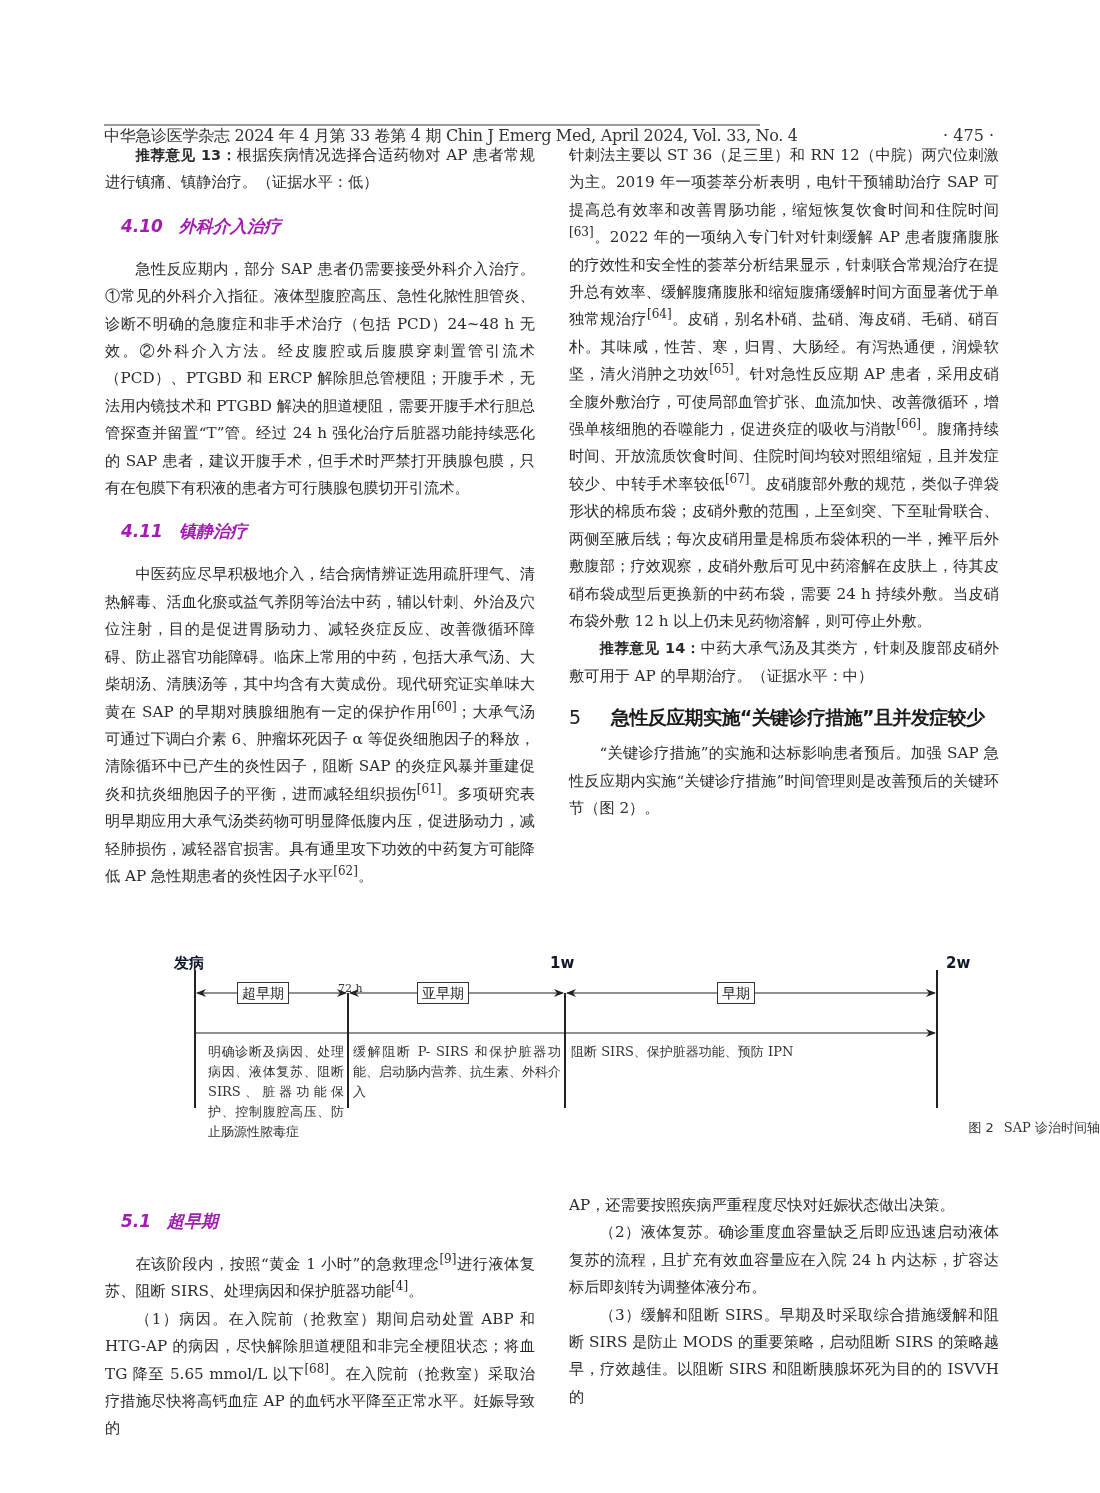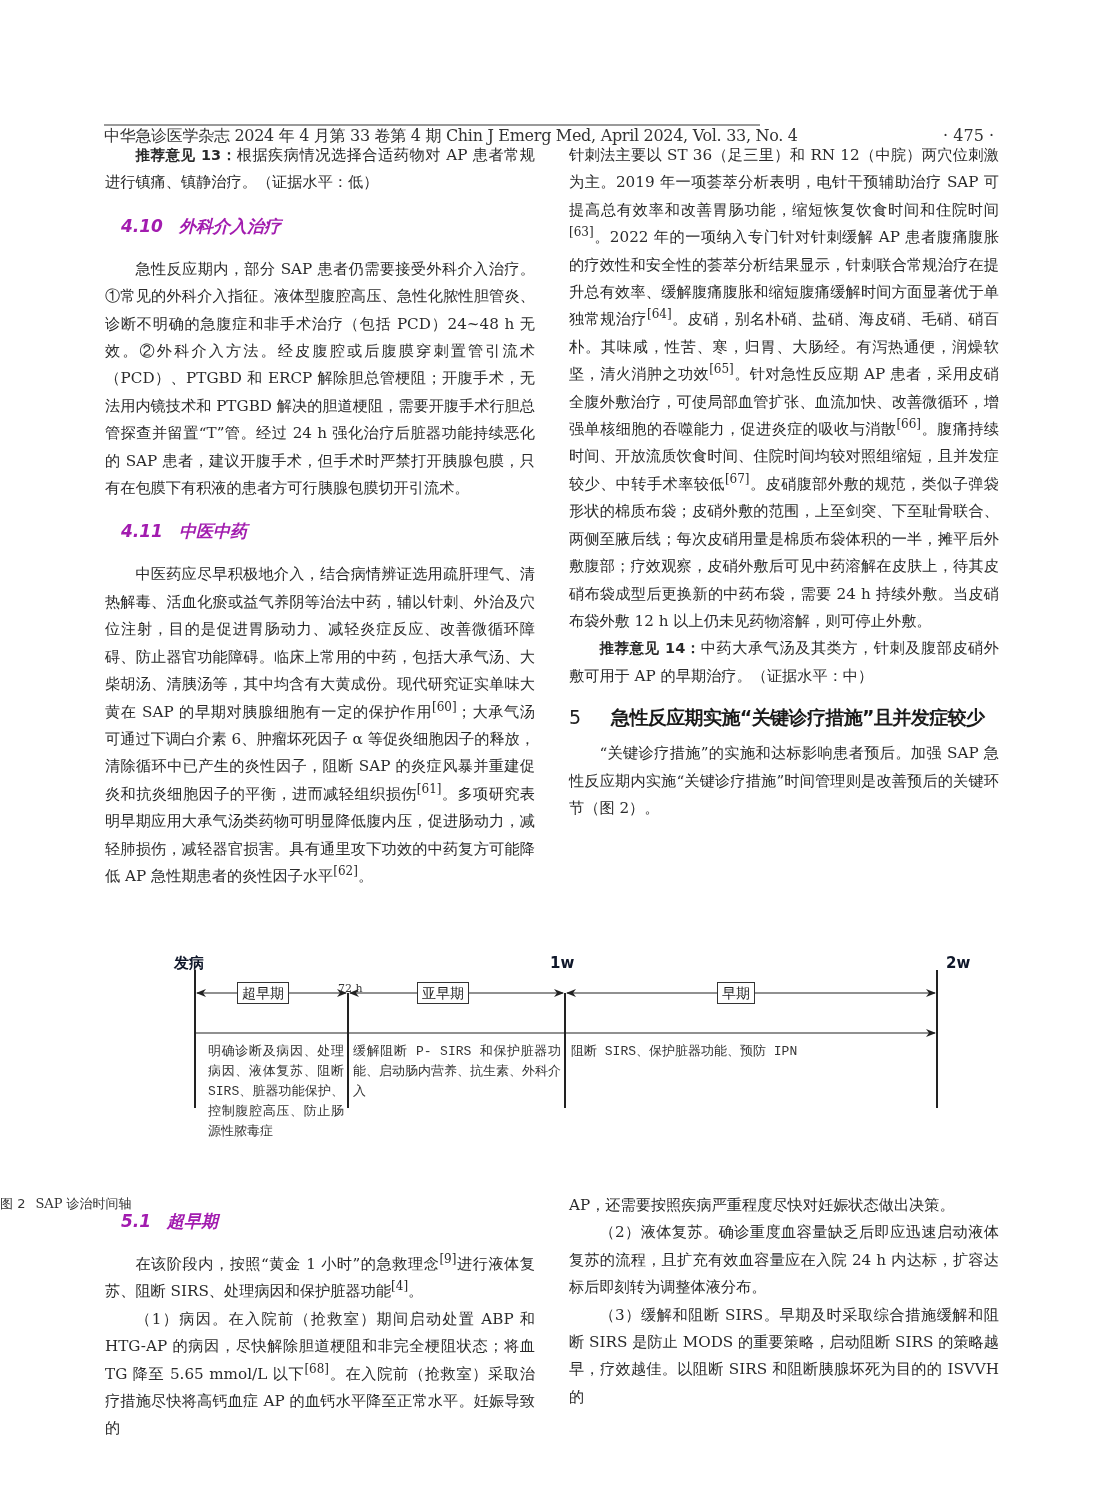--- a/index.html
+++ b/index.html
@@ -26,39 +26,39 @@
     sup { font-size: 12px; line-height: 0; vertical-align: 6px; }
 
     .figure { position: absolute; left: 160px; top: 948px; width: 800px; height: 230px; }
     .figure svg { position: absolute; left: 0; top: 0; }
     .tl-label { position: absolute; font-family: "DejaVu Sans", "Liberation Sans", sans-serif; white-space: nowrap; }
     .tl-label.big { font-size: 15px; font-weight: bold; top: 6px; color: #0f172a; }
     .tl-label.small { font-family: "DejaVu Serif", "Liberation Serif", serif; font-size: 11px; top: 10px; color: #333; margin-top: 24px; }
     .phase-box { position: absolute; top: 36px; height: 20px; border: 1.5px solid #333; background: #fff;
                  font-family: "DejaVu Sans", "Liberation Sans", sans-serif; font-size: 14px; line-height: 20px;
                  text-align: center; color: #222; padding: 0 4px; box-sizing: content-box; }
-    .phase-desc { position: absolute; top: 94px; font-size: 13px; line-height: 20px; color: #333; text-align: justify; font-family: Liberation Mono, monospace; }
-    .fig-caption { position: absolute; left: 0; top: 1195px; width: 1100px; text-align: left;
+    .phase-desc { position: absolute; top: 94px; font-size: 13px; line-height: 20px; color: #333; text-align: justify; }
+    .fig-caption { position: absolute; left: 0; top: 1119px; width: 1100px; text-align: right;
                    font-size: 13px; color: #333; }
     .fig-caption .fig-no { font-family: "DejaVu Sans", "Liberation Sans", sans-serif; margin-right: 10px; }
   </style>
 </head>
 <body>
 
 <div class="page-header">
   <span class="journal">中华急诊医学杂志 2024 年 4 月第 33 卷第 4 期 Chin J Emerg Med, April 2024, Vol. 33, No. 4</span>
   <span class="pno">· 475 ·</span>
 </div>
 <div class="header-rule"></div>
 
 <div class="col col-left">
   <p class="indent"><span class="rec-label">推荐意见 13：</span><span>根据疾病情况选择合适药物对 AP 患者常规进行镇痛、镇静治疗。（证据水平：低）</span></p>
   <h3 class="h2"><span class="num">4.10</span><span>外科介入治疗</span></h3>
   <p class="indent">急性反应期内，部分 SAP 患者仍需要接受外科介入治疗。①常见的外科介入指征。液体型腹腔高压、急性化脓性胆管炎、诊断不明确的急腹症和非手术治疗（包括 PCD）24~48 h 无效。②外科介入方法。经皮腹腔或后腹膜穿刺置管引流术（PCD）、PTGBD 和 ERCP 解除胆总管梗阻；开腹手术，无法用内镜技术和 PTGBD 解决的胆道梗阻，需要开腹手术行胆总管探查并留置“T”管。经过 24 h 强化治疗后脏器功能持续恶化的 SAP 患者，建议开腹手术，但手术时严禁打开胰腺包膜，只有在包膜下有积液的患者方可行胰腺包膜切开引流术。</p>
-  <h3 class="h2"><span class="num">4.11</span><span>中医中药</span></h3>
+  <h3 class="h2"><span class="num">4.11</span><span>镇静治疗</span></h3>
   <p class="indent"><span>中医药应尽早积极地介入，结合病情辨证选用疏肝理气、清热解毒、活血化瘀或益气养阴等治法中药，辅以针刺、外治及穴位注射，目的是促进胃肠动力、减轻炎症反应、改善微循环障碍、防止器官功能障碍。临床上常用的中药，包括大承气汤、大柴胡汤、清胰汤等，其中均含有大黄成份。现代研究证实单味大黄在 SAP 的早期对胰腺细胞有一定的保护作用</span><sup>[60]</sup><span>；大承气汤可通过下调白介素 6、肿瘤坏死因子 α 等促炎细胞因子的释放，清除循环中已产生的炎性因子，阻断 SAP 的炎症风暴并重建促炎和抗炎细胞因子的平衡，进而减轻组织损伤</span><sup>[61]</sup><span>。多项研究表明早期应用大承气汤类药物可明显降低腹内压，促进肠动力，减轻肺损伤，减轻器官损害。具有通里攻下功效的中药复方可能降低 AP 急性期患者的炎性因子水平</span><sup>[62]</sup><span>。</span></p>
 </div>
 
 <div class="col col-right">
   <p><span>针刺法主要以 ST 36（足三里）和 RN 12（中脘）两穴位刺激为主。2019 年一项荟萃分析表明，电针干预辅助治疗 SAP 可提高总有效率和改善胃肠功能，缩短恢复饮食时间和住院时间</span><sup>[63]</sup><span>。2022 年的一项纳入专门针对针刺缓解 AP 患者腹痛腹胀的疗效性和安全性的荟萃分析结果显示，针刺联合常规治疗在提升总有效率、缓解腹痛腹胀和缩短腹痛缓解时间方面显著优于单独常规治疗</span><sup>[64]</sup><span>。皮硝，别名朴硝、盐硝、海皮硝、毛硝、硝百朴。其味咸，性苦、寒，归胃、大肠经。有泻热通便，润燥软坚，清火消肿之功效</span><sup>[65]</sup><span>。针对急性反应期 AP 患者，采用皮硝全腹外敷治疗，可使局部血管扩张、血流加快、改善微循环，增强单核细胞的吞噬能力，促进炎症的吸收与消散</span><sup>[66]</sup><span>。腹痛持续时间、开放流质饮食时间、住院时间均较对照组缩短，且并发症较少、中转手术率较低</span><sup>[67]</sup><span>。皮硝腹部外敷的规范，类似子弹袋形状的棉质布袋；皮硝外敷的范围，上至剑突、下至耻骨联合、两侧至腋后线；每次皮硝用量是棉质布袋体积的一半，摊平后外敷腹部；疗效观察，皮硝外敷后可见中药溶解在皮肤上，待其皮硝布袋成型后更换新的中药布袋，需要 24 h 持续外敷。当皮硝布袋外敷 12 h 以上仍未见药物溶解，则可停止外敷。</span></p>
   <p class="indent"><span class="rec-label">推荐意见 14：</span><span>中药大承气汤及其类方，针刺及腹部皮硝外敷可用于 AP 的早期治疗。（证据水平：中）</span></p>
   <h2 class="h1"><span class="num">5</span><span>急性反应期实施“关键诊疗措施”且并发症较少</span></h2>
   <p class="indent">“关键诊疗措施”的实施和达标影响患者预后。加强 SAP 急性反应期内实施“关键诊疗措施”时间管理则是改善预后的关键环节（图 2）。</p>
 </div>
 

